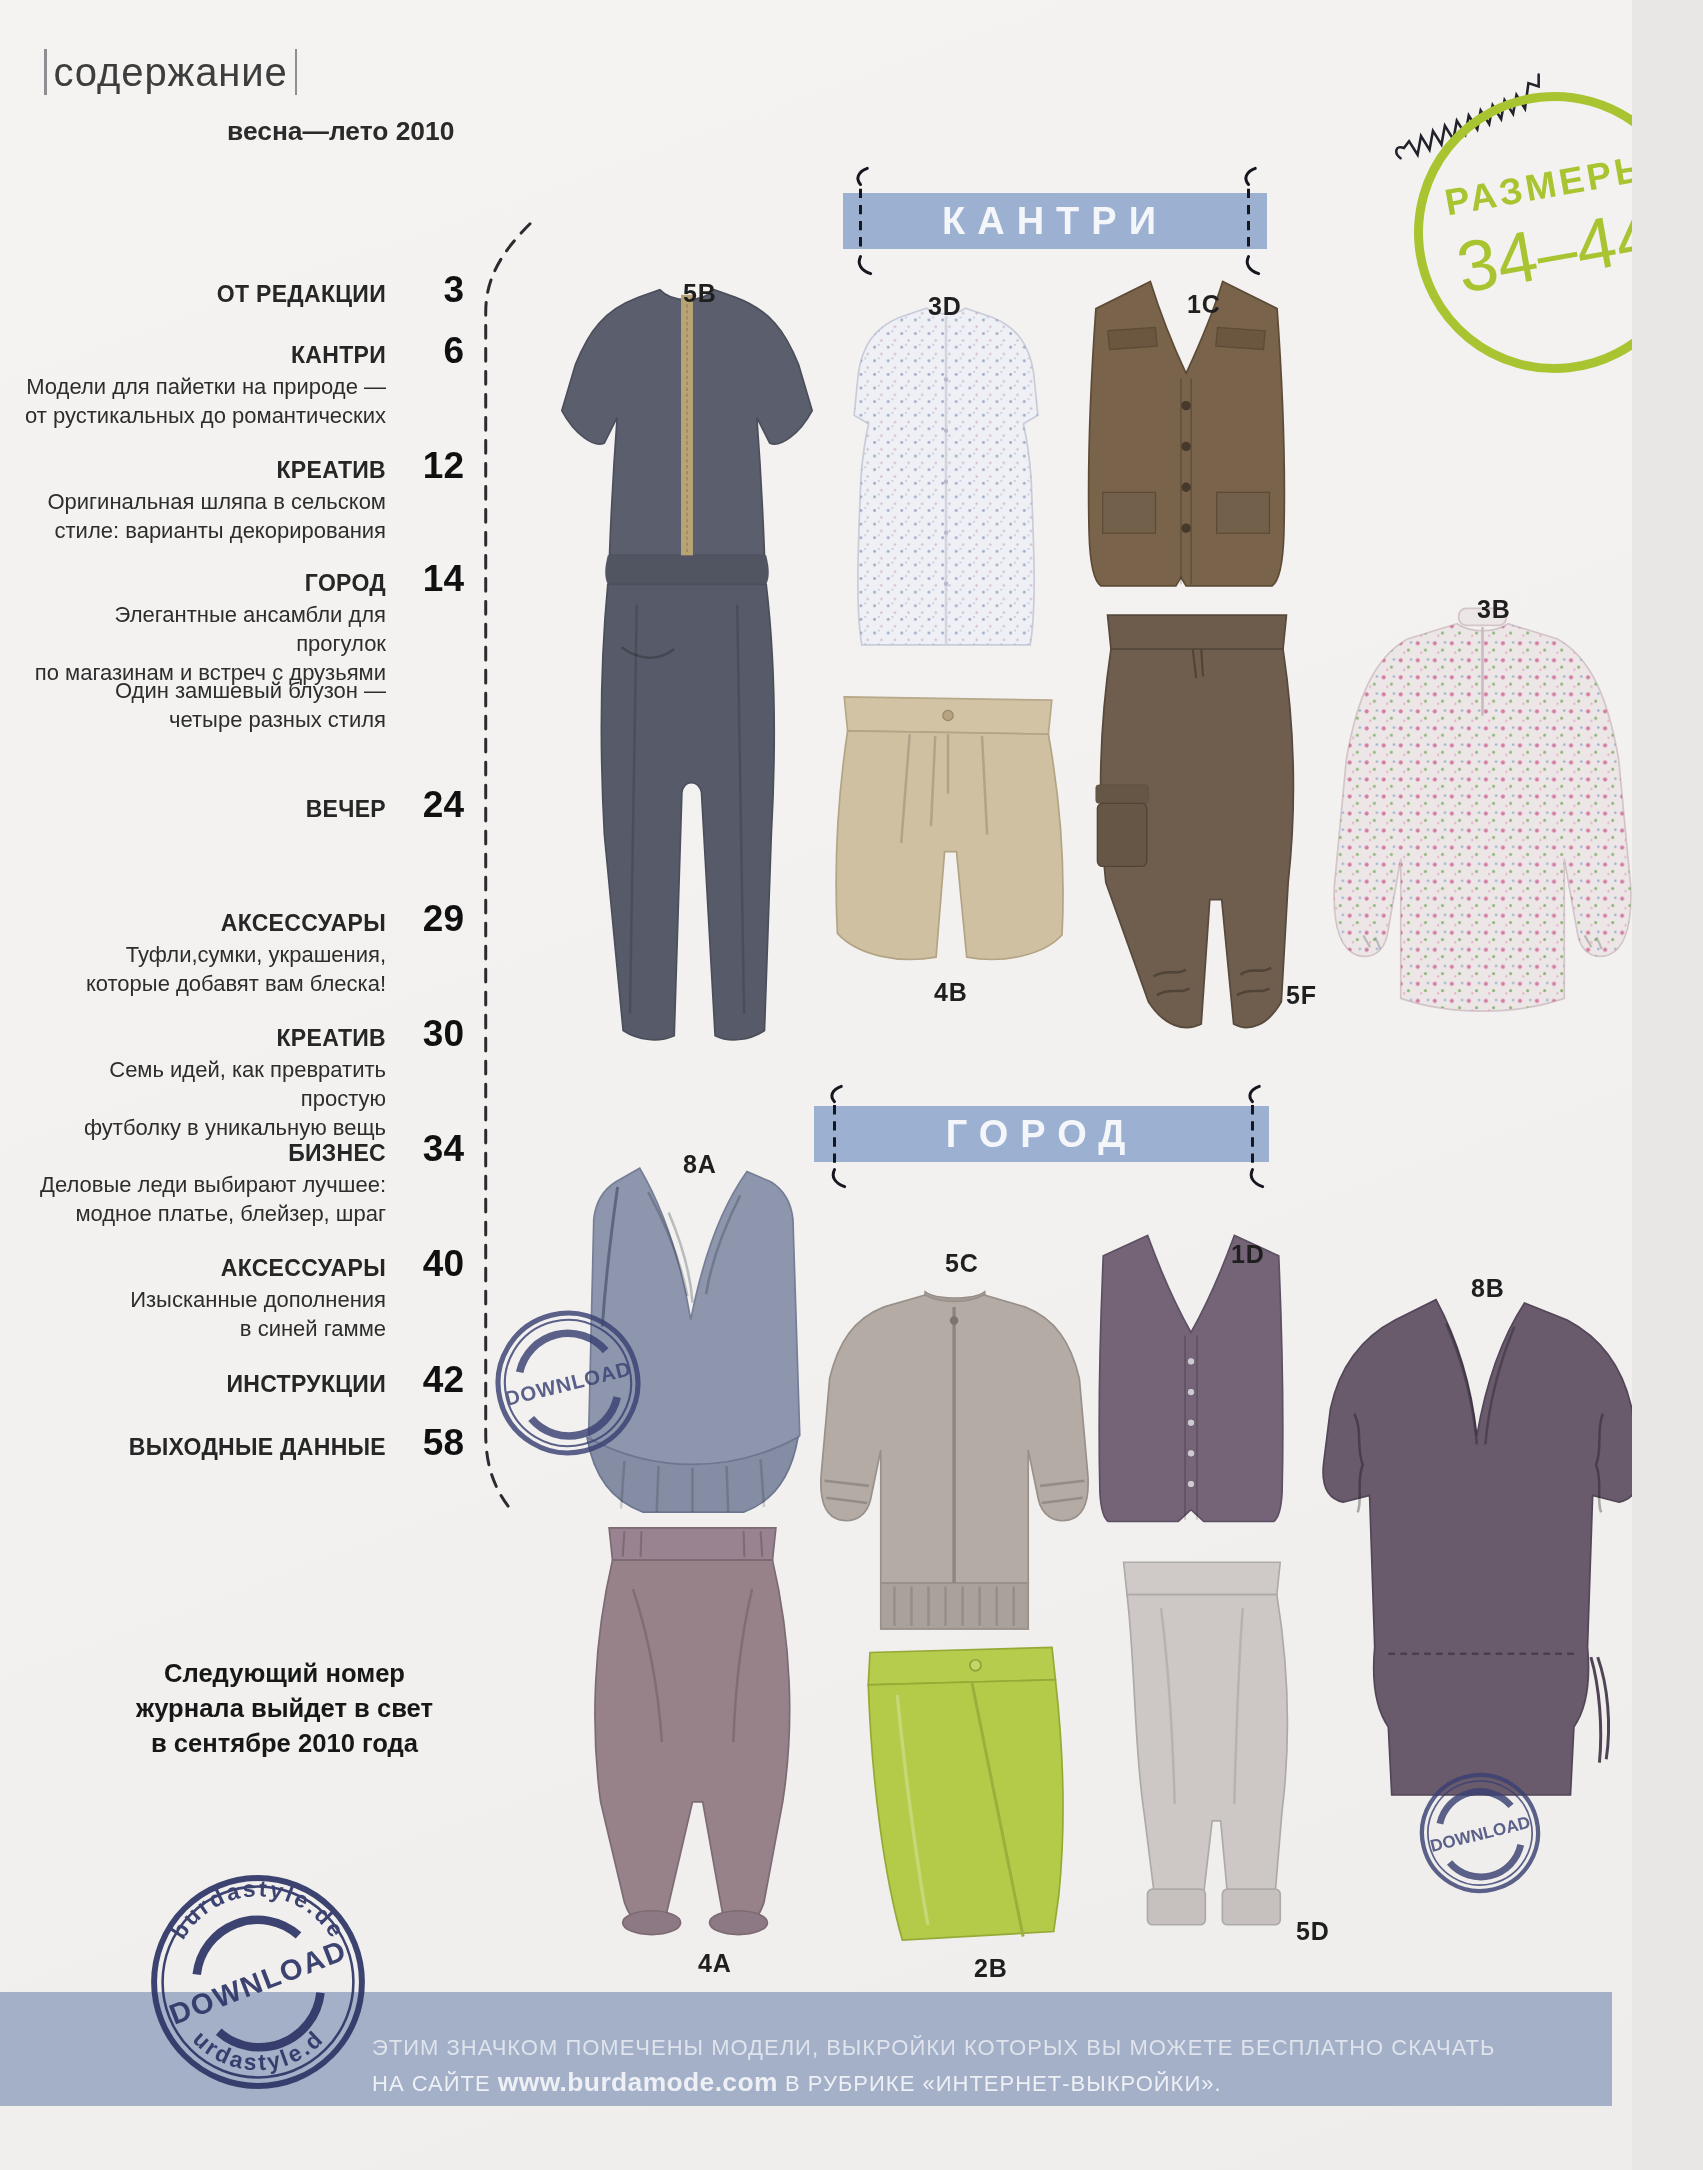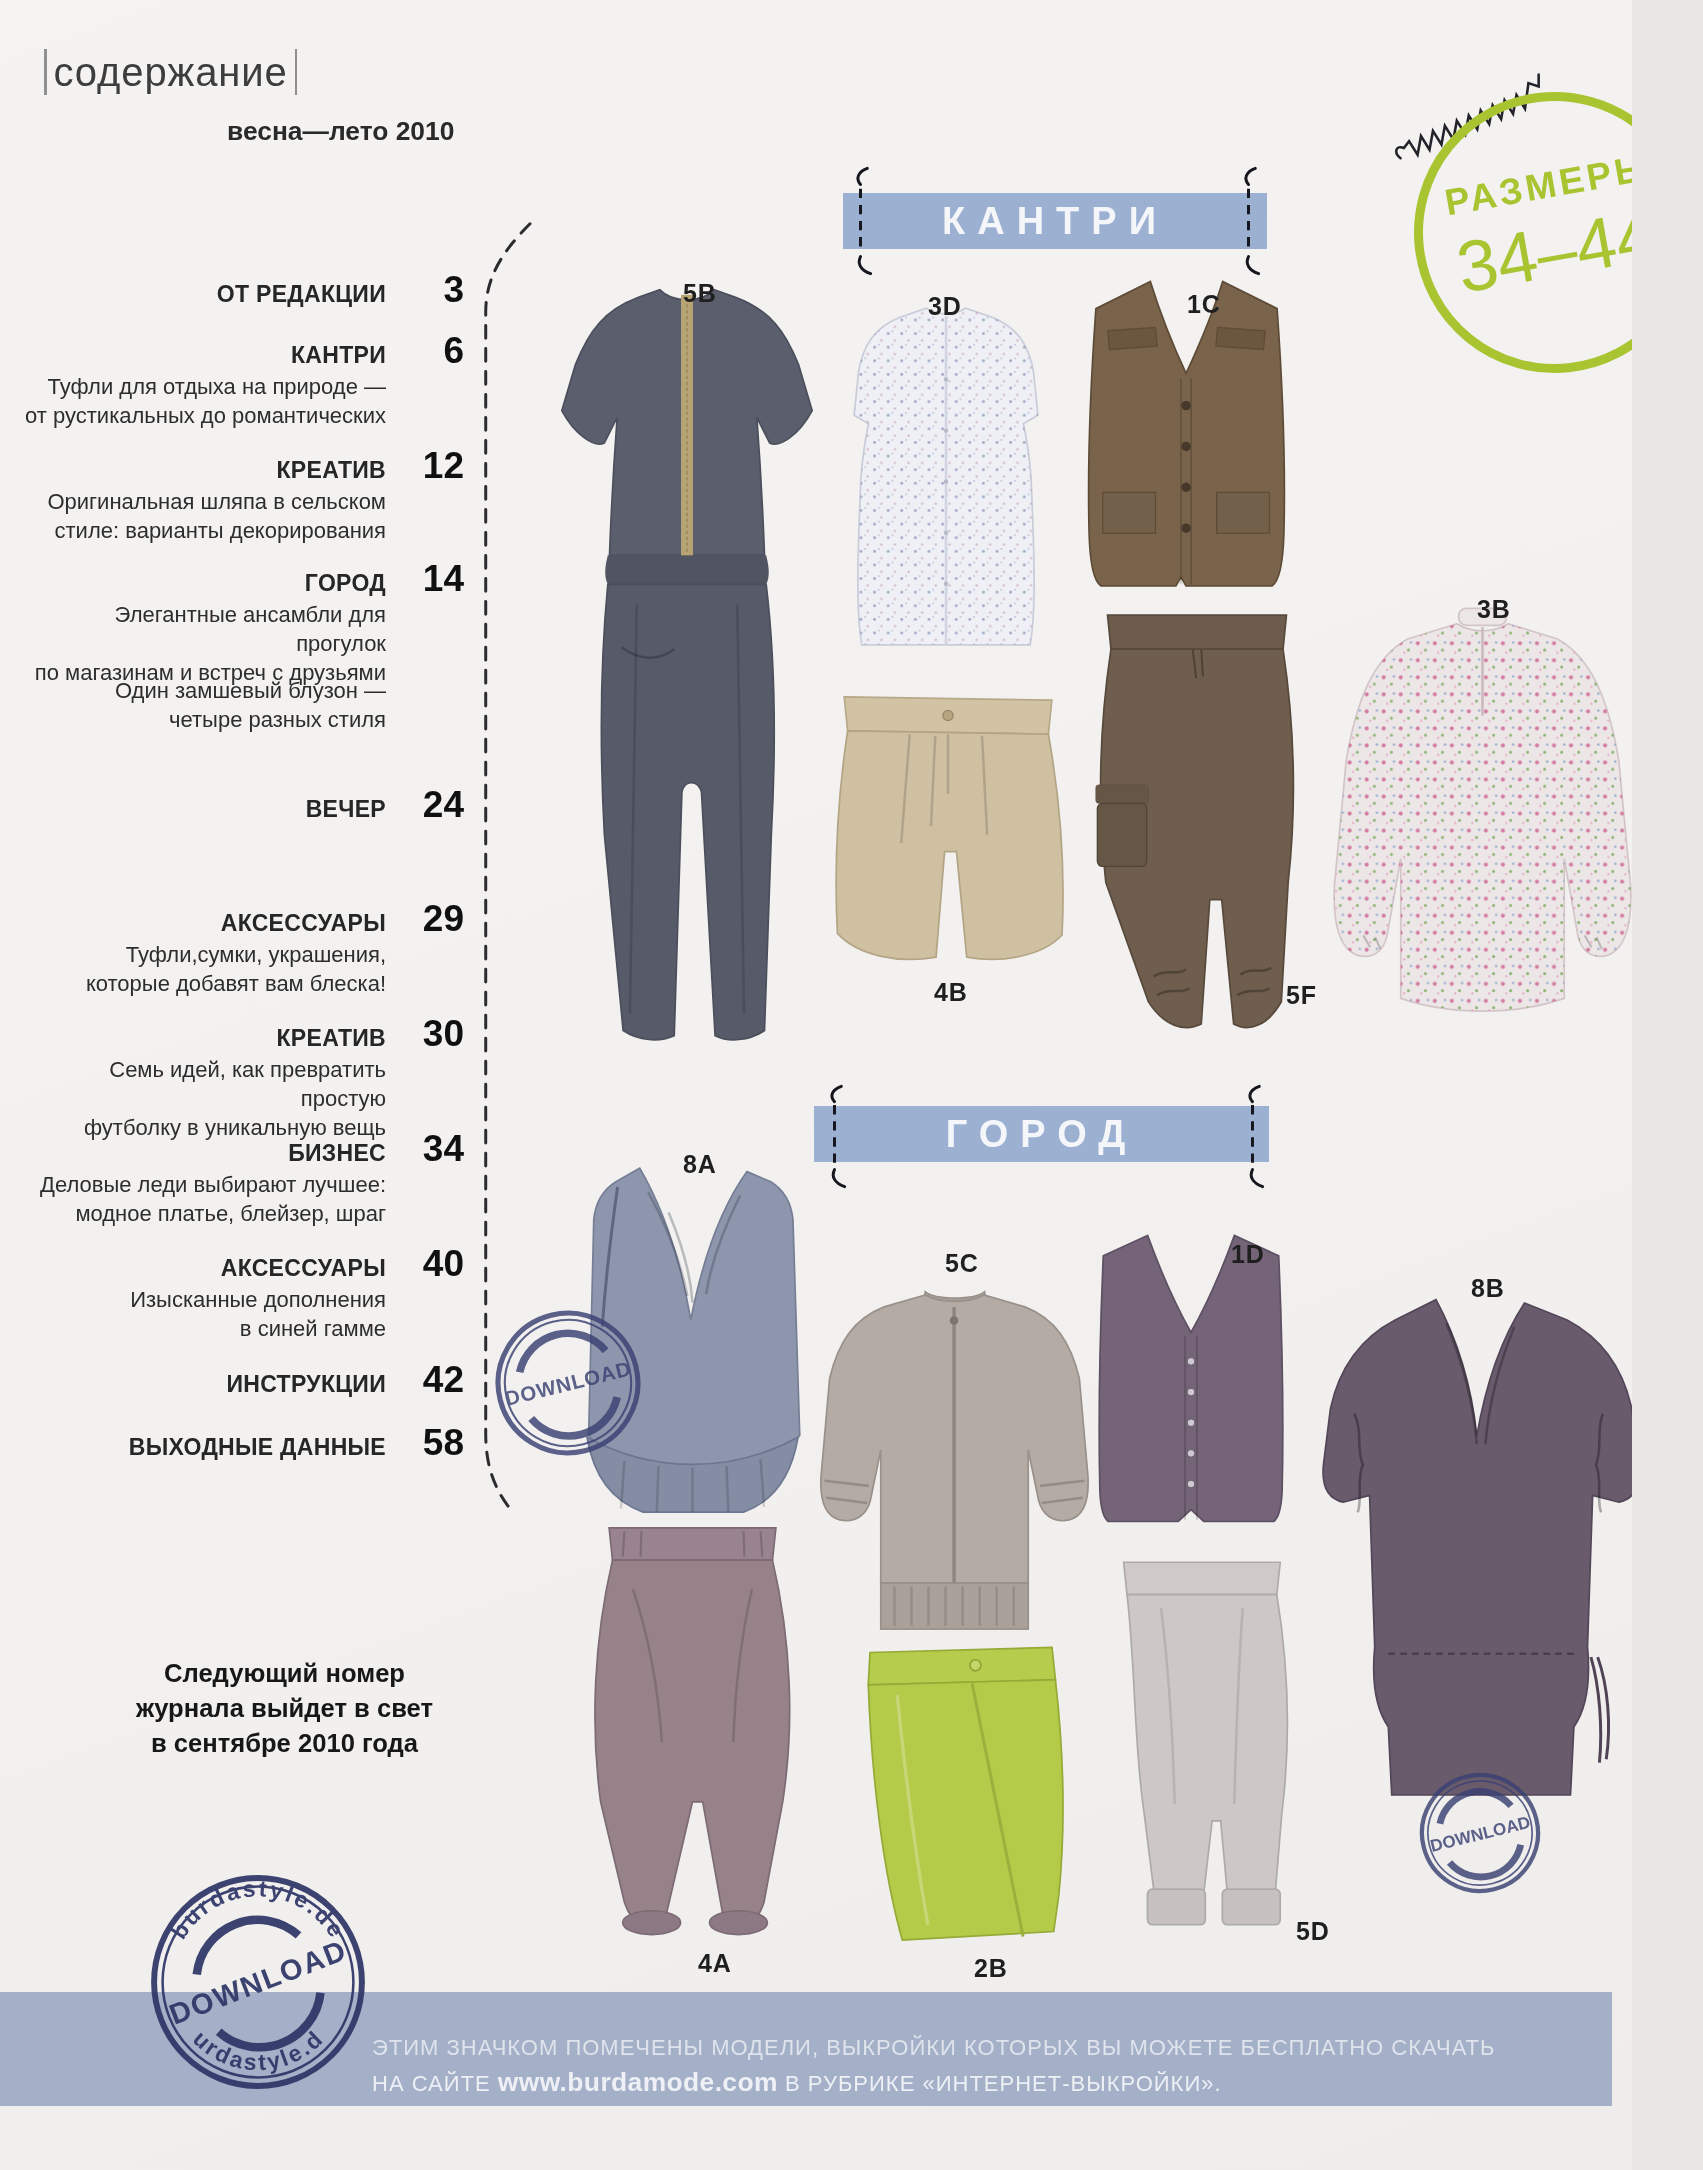--- a/index.html
+++ b/index.html
@@ -69,21 +69,21 @@
       <span class="toc-label">ОТ РЕДАКЦИИ</span>
       <span class="toc-page">3</span>
     </div>
   </div>
   <div class="toc-entry" style="top:332px">
     <div class="toc-line1">
       <span class="toc-label">КАНТРИ</span>
       <span class="toc-page">6</span>
     </div>
     <div class="toc-desc">
-      <div>Туфли для отдыха на природе —</div>
+      <div>Модели для пайетки на природе —</div>
       <div>от рустикальных до романтических</div>
     </div>
   </div>
   <div class="toc-entry" style="top:447px">
     <div class="toc-line1">
       <span class="toc-label">КРЕАТИВ</span>
       <span class="toc-page">12</span>
     </div>
     <div class="toc-desc">
       <div>Оригинальная шляпа в сельском</div>

